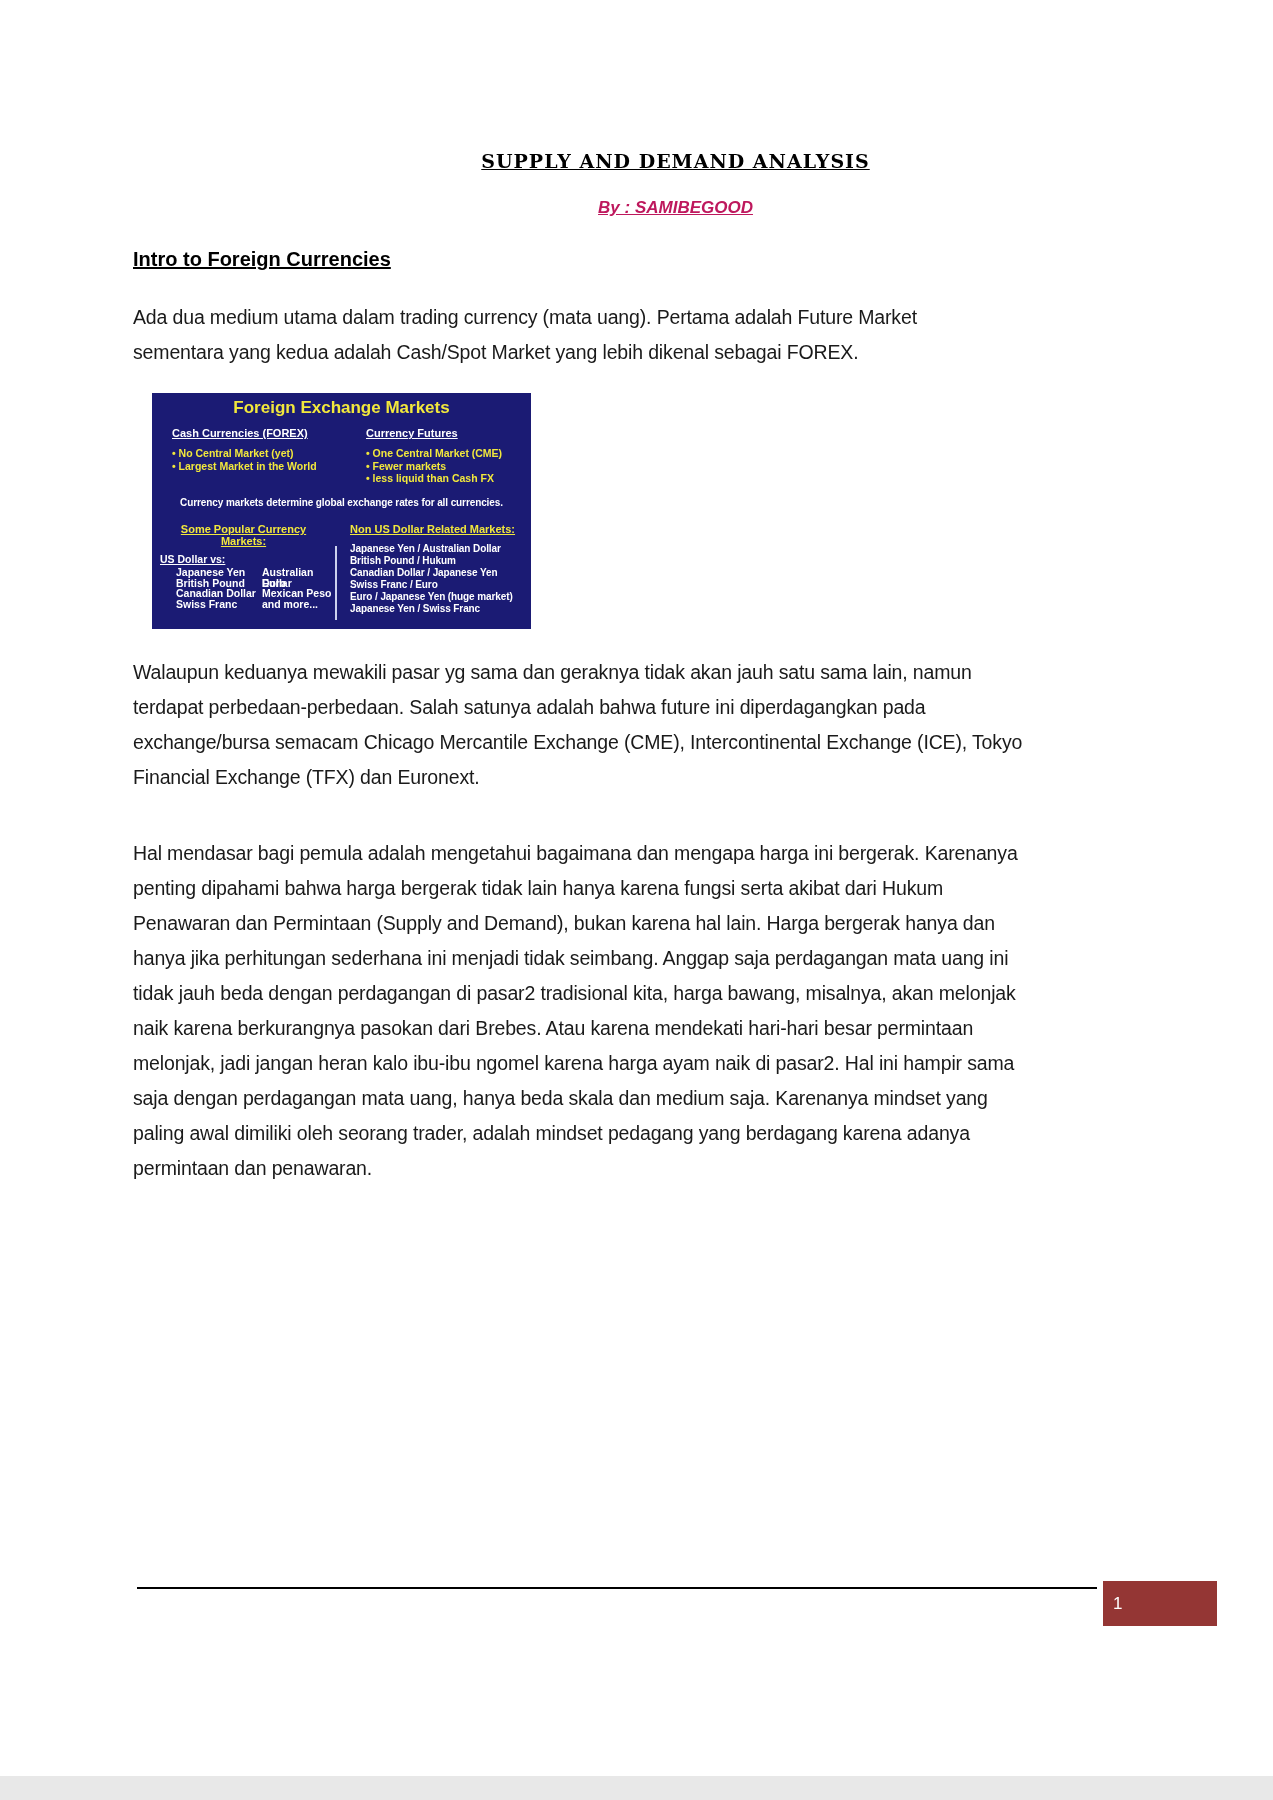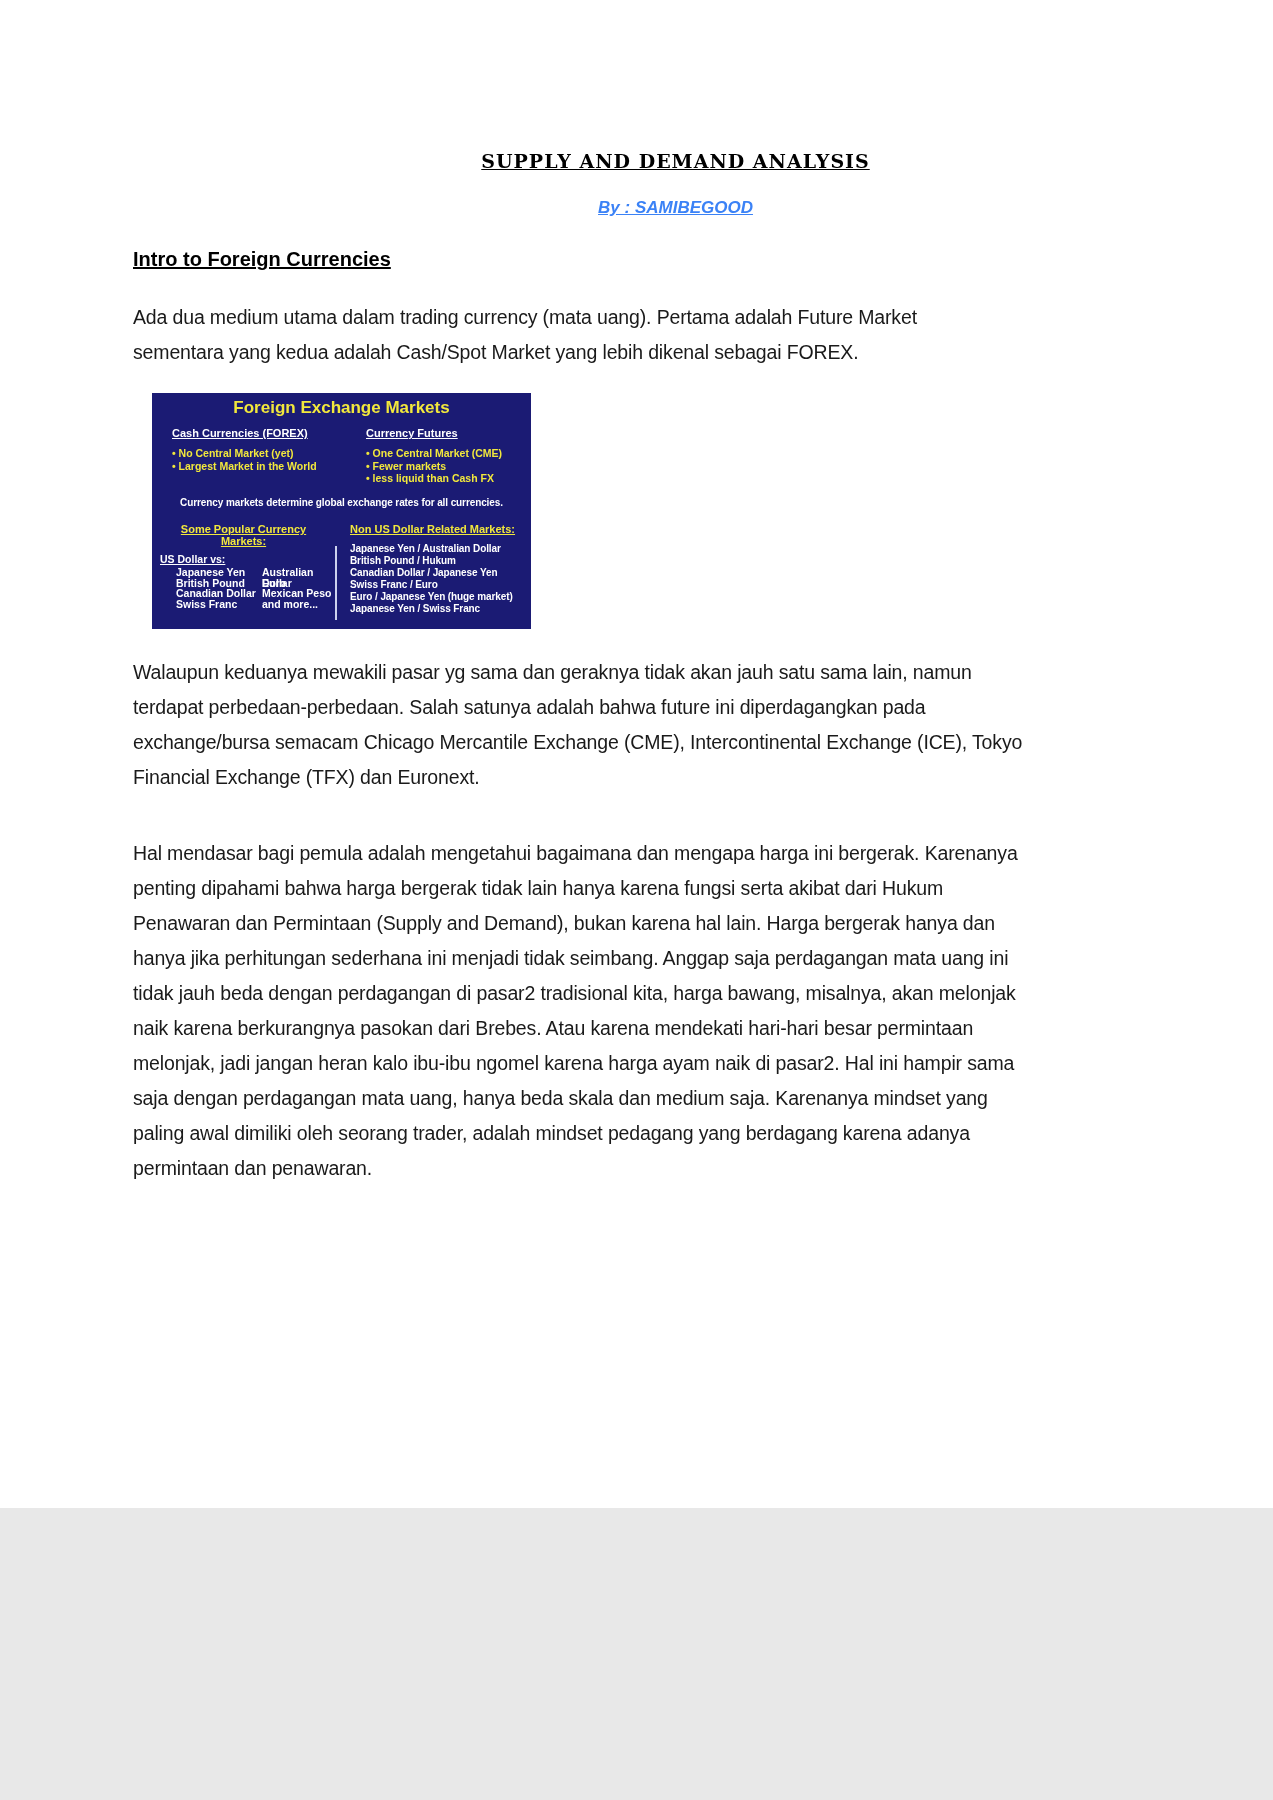--- a/index.html
+++ b/index.html
@@ -1,39 +1,39 @@
 <!DOCTYPE html>
 <html><head>
 <meta charset="utf-8">
 <style>
   html,body{margin:0;padding:0;background:#e8e8e8;}
   .page{
     position:relative;
-    width:1273px;height:1508px;
+    width:1273px;height:1776px;
     margin:0 auto;
     background:#ffffff;
     font-family:"Liberation Sans",sans-serif;
     color:#161616;
     overflow:hidden;
   }
   
   .doc-title{
     position:absolute;top:150px;left:133px;width:1085px;
     text-align:center;
     font-family:"DejaVu Serif",serif;
     font-size:19px;font-weight:700;letter-spacing:1px;
     text-decoration:underline;
     color:#000;
   }
   .byline{
     position:absolute;top:198px;left:133px;width:1085px;
     text-align:center;
     font-size:17px;font-weight:700;font-style:italic;
     text-decoration:underline;
-    color:#3b82f6;
+    color:#be185d;
   }
   .section-heading{
     position:absolute;top:248px;left:133px;
     font-size:20px;font-weight:700;
     text-decoration:underline;
     color:#000;
   }
   
   .para{
     position:absolute;left:133px;width:1060px;

